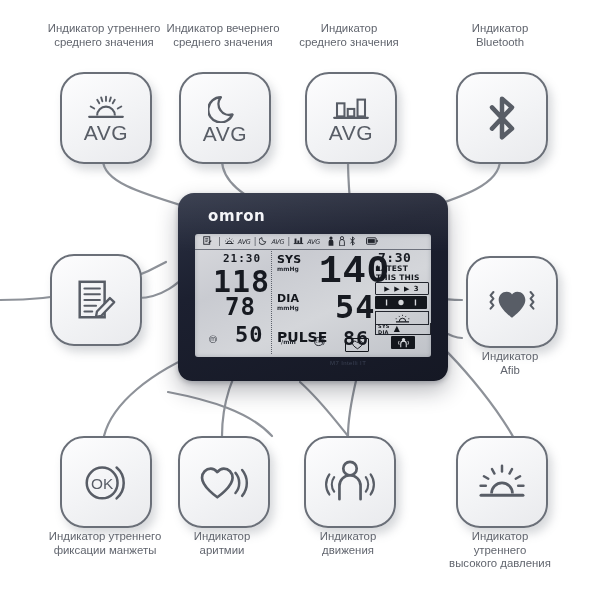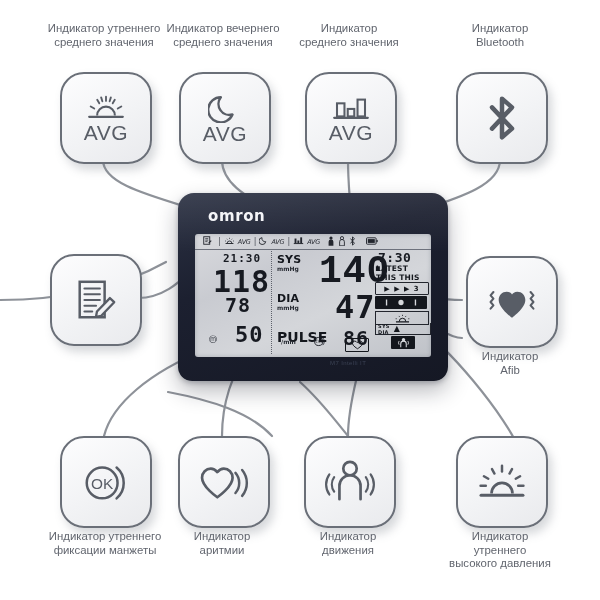--- a/index.html
+++ b/index.html
@@ -63,21 +63,21 @@
 
   .seg{font-family:"DejaVu Sans Mono", monospace;color:#171a21;font-weight:bold;}
 
   .lcd .divider{
     position:absolute;left:76px;top:17px;width:0;height:103px;
     border-left:1px dotted #5d616b;
   }
 
   .time-left{position:absolute;left:28px;top:18px;font-size:11px;letter-spacing:1px;}
   .big-left-1{position:absolute;left:18px;top:30px;font-size:30px;letter-spacing:1px;}
-  .big-left-2{position:absolute;left:30px;top:59px;font-size:20px;letter-spacing:1px;text-align:center;}
+  .big-left-2{position:absolute;left:30px;top:59px;font-size:24px;letter-spacing:1px;text-align:center;}
   .big-left-3{position:absolute;left:40px;top:88px;font-size:22px;letter-spacing:1px;}
   .small-badge-left{position:absolute;left:14px;top:100px;font-size:8px;color:#2b2f38;}
 
   .lbl-sys{position:absolute;left:82px;top:19px;font-size:11px;font-weight:bold;color:#14171d;letter-spacing:.2px;}
   .lbl-sys-u{position:absolute;left:82px;top:31px;font-size:6px;font-weight:bold;color:#262a32;}
   .lbl-dia{position:absolute;left:82px;top:58px;font-size:11px;font-weight:bold;color:#14171d;letter-spacing:.2px;}
   .lbl-dia-u{position:absolute;left:82px;top:70px;font-size:6px;font-weight:bold;color:#262a32;}
   .lbl-pulse{position:absolute;left:82px;top:95px;font-size:14px;font-weight:bold;color:#14171d;}
   .lbl-pulse-u{position:absolute;left:86px;top:104px;font-size:6px;font-weight:bold;color:#262a32;}
 
@@ -262,21 +262,21 @@
       <div class="seg big-left-2">78</div>
       <div class="seg big-left-3">50</div>
       <div class="small-badge-left">ⓜ</div>
 
       <div class="lbl-sys">SYS</div>
       <div class="lbl-sys-u">mmHg</div>
       <div class="seg val-sys">140</div>
 
       <div class="lbl-dia">DIA</div>
       <div class="lbl-dia-u">mmHg</div>
-      <div class="seg val-dia">47</div>
+      <div class="seg val-dia">54</div>
 
       <div class="lbl-pulse">PULSE</div>
       <div class="lbl-pulse-u">/min</div>
       <div class="seg val-pulse">86</div>
 
       <div class="ok-ring">
         <svg width="13" height="13" viewBox="0 0 16 16">
             <circle cx="7" cy="8" r="5" fill="none" stroke="#1a1d25" stroke-width="1.1"></circle>
             <path d="M12 3.6a6.2 6.2 0 010 8.8" fill="none" stroke="#1a1d25" stroke-width="1.1"></path>
             <text x="7" y="10.3" font-size="5.4" text-anchor="middle" fill="#1a1d25" font-family="DejaVu Sans">OK</text>

